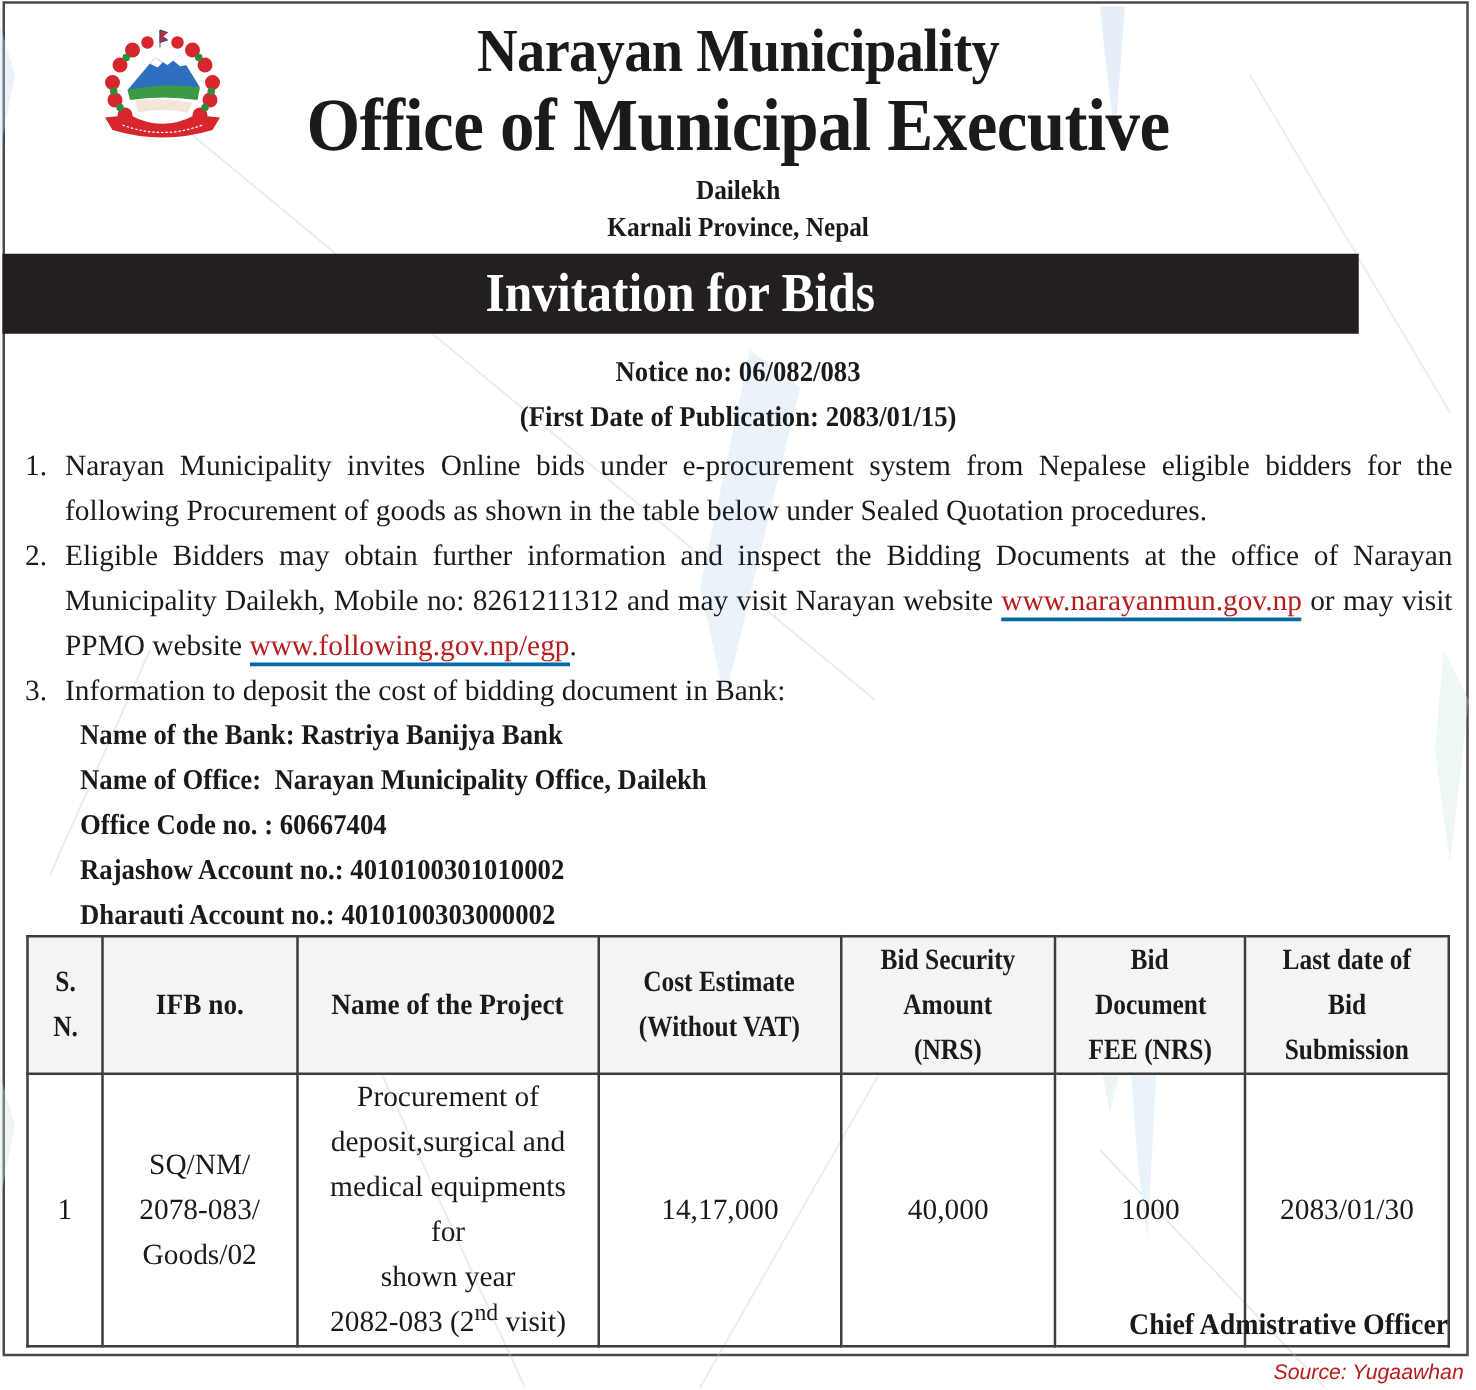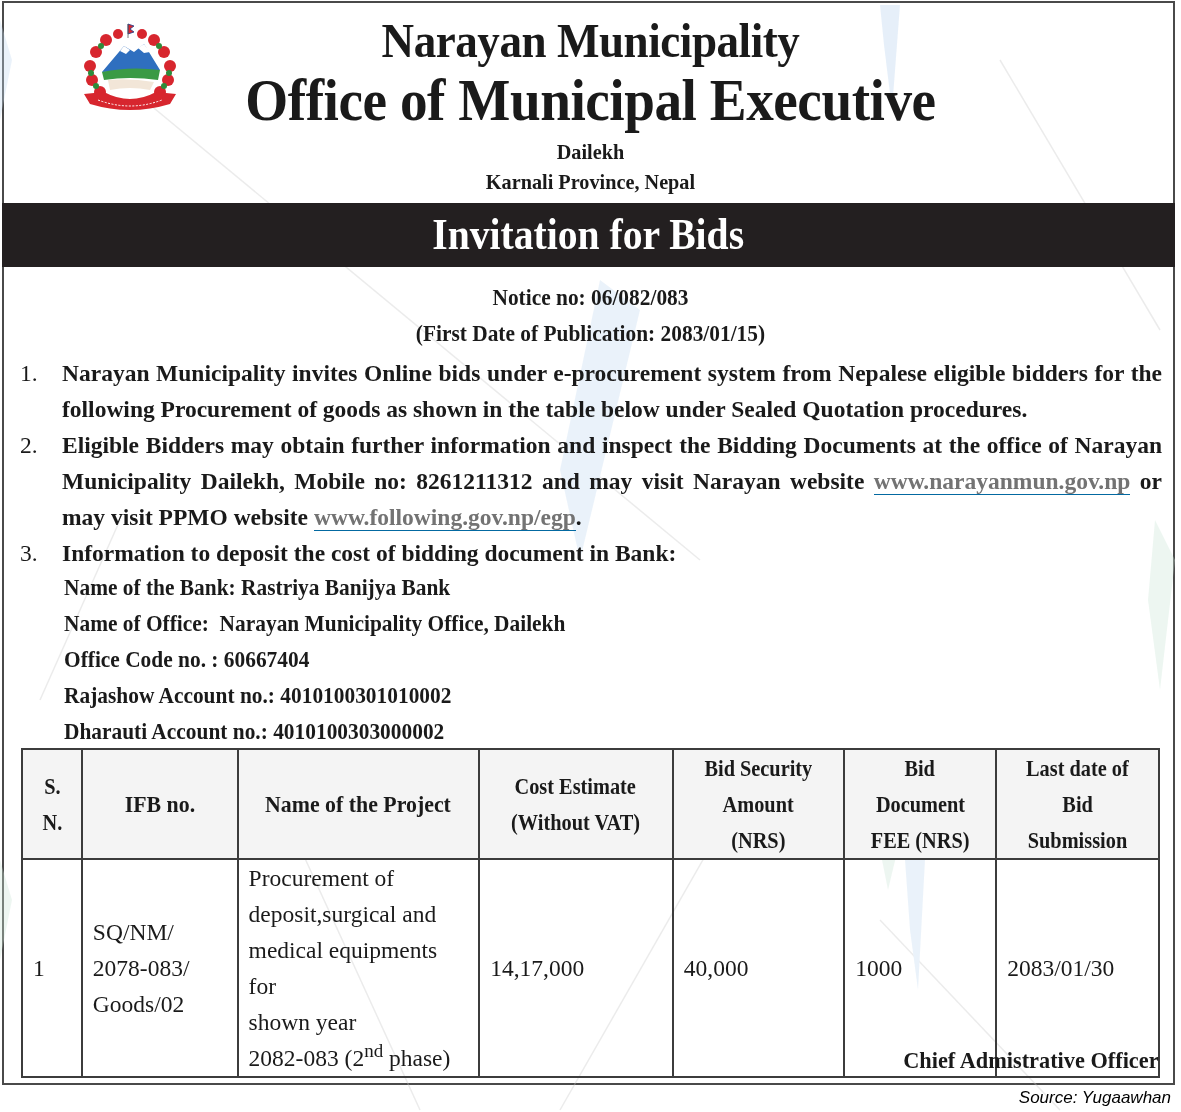--- a/index.html
+++ b/index.html
@@ -23,67 +23,67 @@
       font-size: 60px; font-weight: bold; letter-spacing: -0.5px;
       transform: scaleX(0.92); transform-origin: 590px 0;
     }
     .hdr-sub1, .hdr-sub2 {
       position: absolute; left: 0; right: 0; text-align: center;
       font-size: 22px; font-weight: bold; transform: scaleX(0.92); transform-origin: 590px 0;
     }
     .hdr-sub1 { top: 139px; }
     .hdr-sub2 { top: 169px; }
     .banner {
-      position: absolute; left: 2px; top: 203px; width: 1173px; height: 64px;
+      position: absolute; left: 2px; top: 203px; width: 1085px; height: 64px;
       background: #231f20; color: #fff; text-align: center;
       font-size: 44px; font-weight: bold; line-height: 64px;
     }
     .banner span { display: inline-block; transform: scaleX(0.9); }
     .notice {
       position: absolute; left: 0; right: 0; text-align: center;
       font-size: 23px; font-weight: bold; transform: scaleX(0.93); transform-origin: 590px 0;
     }
     .notice.n1 { top: 285px; }
     .notice.n2 { top: 321px; }
     .para {
       position: absolute; left: 20px; width: 1142px; font-size: 23.5px; line-height: 36px;
     }
     .para .num { position: absolute; left: 0; width: 40px; }
-    .para .txt { margin-left: 42px; display: block; text-align: justify; text-align-last: left; font-weight: bold; }
-    .link { text-decoration: none; border-bottom: 1px solid #0369a1; color: #737373; }
+    .para .txt { margin-left: 32px; display: block; text-align: justify; text-align-last: left; }
+    .link { text-decoration: none; border-bottom: 3px solid #0369a1; color: #b91c1c; }
     .p1 { top: 355px; }
     .p2 { top: 427px; }
     .p3 { top: 535px; }
     .bank {
       position: absolute; left: 64px; font-size: 23px; font-weight: bold; line-height: 36px;
       transform: scaleX(0.93); transform-origin: 0 0;
     }
     .bank .row { height: 36px; white-space: pre; }
     table.bids {
       position: absolute; left: 21px; top: 748px; width: 1139px;
       border-collapse: collapse; font-size: 23.5px;
     }
     table.bids th, table.bids td { border: 2px solid #3c3c3c; }
     table.bids th {
       background: #f4f4f4; font-weight: bold; height: 106px; line-height: 36px;
       text-align: center; vertical-align: middle; padding: 0 6px;
     }
     table.bids th span { display: inline-block; transform: scaleX(0.93); }
     table.bids td {
-      height: 178px; vertical-align: middle; padding: 0 10px; line-height: 36px; text-align: left;
+      height: 178px; vertical-align: middle; padding: 0 10px; line-height: 36px; text-align: center;
     }
     table.bids td.sn { padding-left: 10px; }
     sup { font-size: 19px; vertical-align: super; line-height: 0; }
     .signoff {
       position: absolute; right: 22px; top: 1047px; font-size: 24px; font-weight: bold;
       transform: scaleX(0.93); transform-origin: 100% 0;
     }
     .source {
       position: absolute; right: 10px; top: 1088px;
-      font-family: "Liberation Sans", "DejaVu Sans", sans-serif; font-style: italic; font-size: 17px; color: #000000;
+      font-family: "Liberation Sans", "DejaVu Sans", sans-serif; font-style: italic; font-size: 17px; color: #b91c1c;
     }
   </style>
 </head>
 <body>
 
 <div class="frame"></div>
 
 <svg class="watermark" width="1181" height="1112" style="left:0;top:0;opacity:0.35">
   <line x1="120" y1="80" x2="700" y2="560" stroke="#c8c8c8" stroke-width="1.5"></line>
   <line x1="1000" y1="60" x2="1160" y2="330" stroke="#c8c8c8" stroke-width="1.5"></line>
@@ -205,21 +205,21 @@
       <td>
         <span>SQ/NM/</span><br>
         <span>2078-083/</span><br>
         <span>Goods/02</span>
       </td>
       <td>
         <span>Procurement of</span><br>
         <span>deposit,surgical and</span><br>
         <span>medical equipments for</span><br>
         <span>shown year</span><br>
-        <span>2082-083 (2</span><sup>nd</sup><span> phase)</span>
+        <span>2082-083 (2</span><sup>nd</sup><span> visit)</span>
       </td>
       <td>14,17,000</td>
       <td>40,000</td>
       <td>1000</td>
       <td>2083/01/30</td>
     </tr>
   </tbody>
 </table>
 
 <div class="signoff">Chief Admistrative Officer</div>

